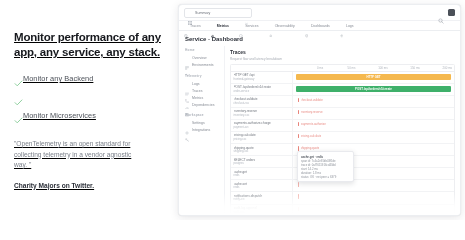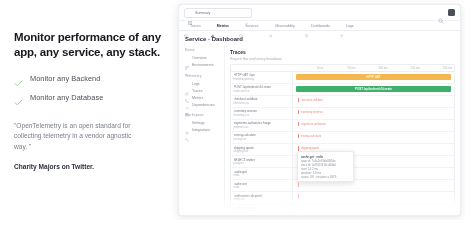--- a/index.html
+++ b/index.html
@@ -2,39 +2,39 @@
 <html><head>
 <meta charset="utf-8">
 <style>
   * { box-sizing: border-box; margin: 0; padding: 0; }
   html, body {
     width: 465px; height: 220px;
     background: #ffffff;
     font-family: "Liberation Sans", sans-serif;
     overflow: hidden;
   }
-  .page { position: relative; width: 465px; height: 220px; display: flex; }
+  .page { position: relative; width: 465px; height: 220px; display: flex; text-decoration: underline; }
 
   
   .left {
     width: 178px; height: 220px;
     padding: 30px 14px 0 14px;
     background: #fff;
     position: relative;
   }
   .headline {
     font-size: 11.5px; line-height: 15px;
     font-weight: 700; color: #16181d;
     letter-spacing: -0.2px;
     margin-bottom: 14px;
   }
   .checklist { list-style: none; }
   .check-item {
     display: flex; align-items: center;
-    gap: 7px; margin-bottom: 9.5px;
+    margin-bottom: 9.5px;
   }
   .check-icon { width: 9px; height: 9px; flex: 0 0 9px; display: block; }
   .check-label { font-size: 7.4px; color: #4a4f57; letter-spacing: 0.05px; }
 
   .quote {
     margin-top: 19px;
     font-size: 6.6px; line-height: 10.5px;
     color: #7b808a; max-width: 118px;
   }
   .attribution {
@@ -207,21 +207,28 @@
             </svg>
         </span>
         <span class="check-label">Monitor any Backend</span>
       </li>
       <li class="check-item">
         <span class="check-icon">
           <svg viewBox="0 0 10 10" width="9" height="9">
               <path d="M1.2 5.2L3.6 7.6L8.8 2.2" fill="none" stroke="#8fcf9e" stroke-width="1.1" stroke-linecap="round" stroke-linejoin="round"></path>
             </svg>
         </span>
-        <span class="check-label">Monitor any Database</span>
+      </li>
+      <li class="check-item">
+        <span class="check-icon">
+          <svg viewBox="0 0 10 10" width="9" height="9">
+              <path d="M1.2 5.2L3.6 7.6L8.8 2.2" fill="none" stroke="#8fcf9e" stroke-width="1.1" stroke-linecap="round" stroke-linejoin="round"></path>
+            </svg>
+        </span>
+        <span class="check-label">Monitor Microservices</span>
       </li>
     </ul>
 
     <p class="quote">"OpenTelemetry is an open standard for collecting telemetry in a vendor agnostic way. "</p>
     <p class="attribution">Charity Majors on Twitter.</p>
   </section>
 
   <div class="app-wrap">
     <div class="app">
 

